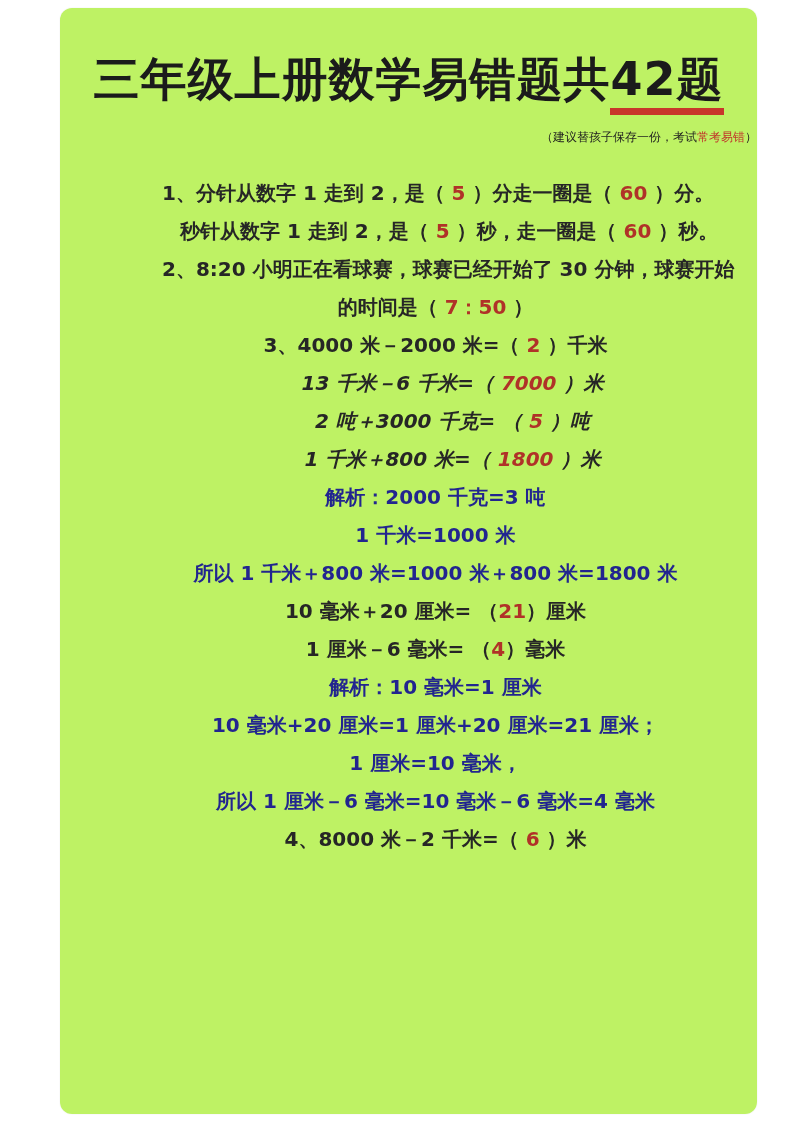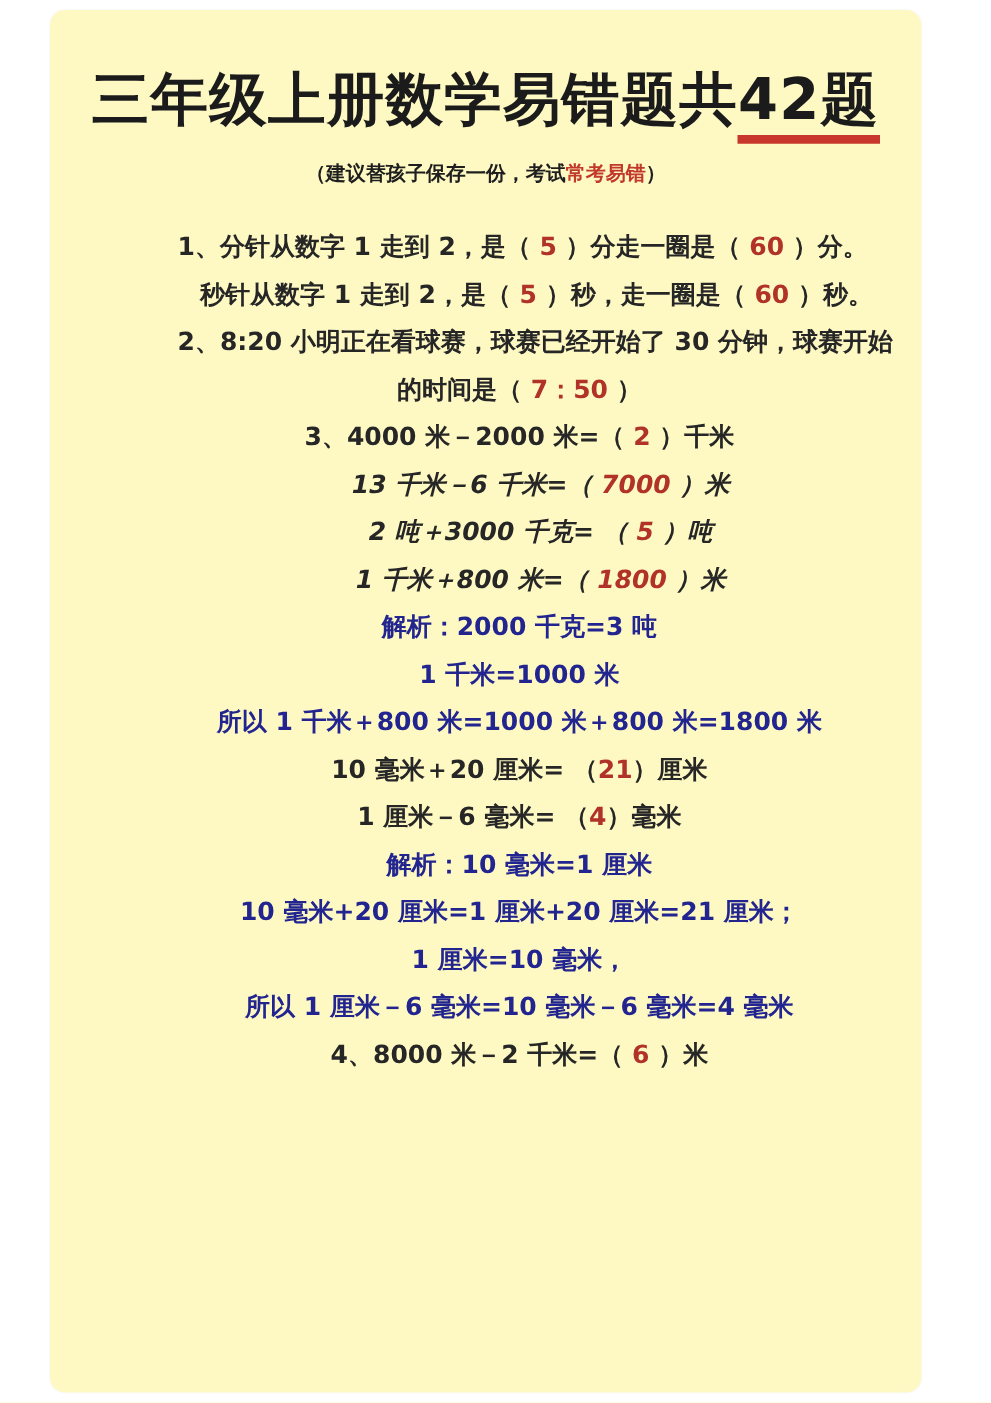--- a/index.html
+++ b/index.html
@@ -5,45 +5,45 @@
   html,body{margin:0;padding:0;}
   body{
     width:793px;height:1122px;
     background:#ffffff;
     font-family:"DejaVu Sans","Liberation Sans",sans-serif;
     position:relative;
     overflow:hidden;
   }
   .page-card{
     position:absolute;
-    left:40px;top:8px;
+    left:60px;top:8px;
     width:697px;height:1106px;
-    background:#fef9c3;
+    background:#bef264;
     border-radius:12px;
     box-shadow:0 0 0 1px rgba(0,0,0,0.02);
   }
   .doc-title{
     margin:44px 0 0 0;
     text-align:center;
     font-size:46px;
     font-weight:900;
     letter-spacing:1px;
     color:#1b1b1b;
     line-height:1.2;
   }
   .title-underlined{
     display:inline-block;
     border-bottom:7px solid var(--underline-red);
     padding-bottom:1px;
   }
   .doc-subtitle{
     margin:14px 0 0 0;
-    text-align:center;
-    font-size:16px;
-    font-weight:700;
+    text-align:right;
+    font-size:12px;
+    font-weight:400;
     color:#1e1e1e;
   }
   .subtitle-highlight{ color:var(--subtitle-red); }
   .worksheet-body{
     margin-top:28px;
     padding-left:102px;
     padding-right:48px;
     text-align:center;
   }
   .line{

